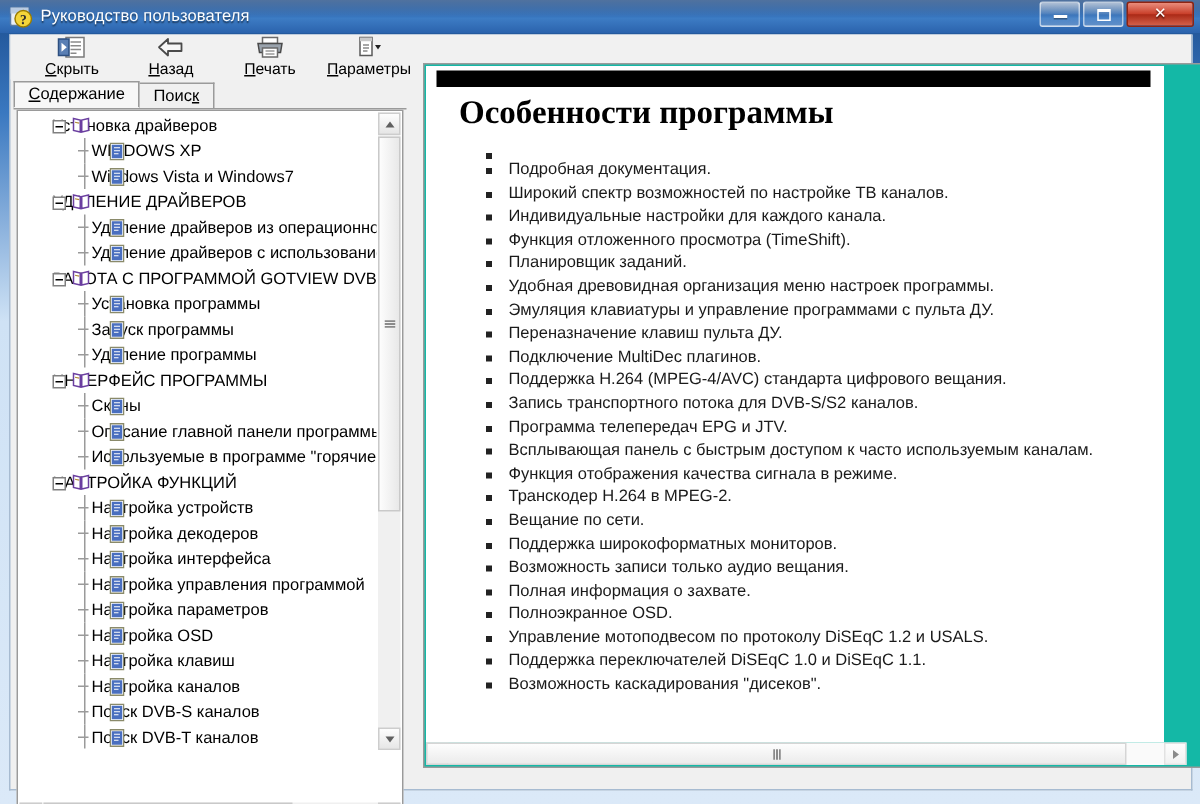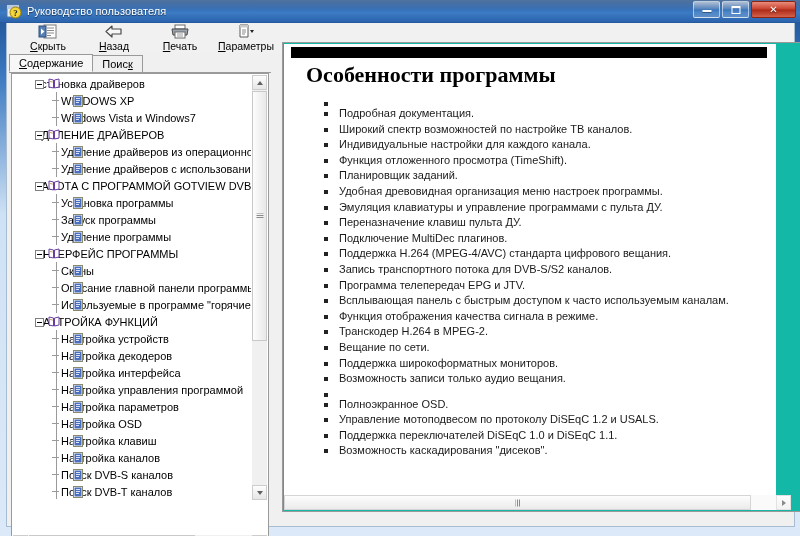--- a/index.html
+++ b/index.html
@@ -769,20 +769,21 @@
             <div class="bullet">
               <span class="sq"></span>
               <span>Поддержка широкоформатных мониторов.</span>
             </div>
             <div class="bullet">
               <span class="sq"></span>
               <span>Возможность записи только аудио вещания.</span>
             </div>
             <div class="bullet">
               <span class="sq"></span>
+              <span>Полная информация о захвате.</span>
             </div>
             <div class="bullet">
               <span class="sq"></span>
               <span>Полноэкранное OSD.</span>
             </div>
             <div class="bullet">
               <span class="sq"></span>
               <span>Управление мотоподвесом по протоколу DiSEqC 1.2 и USALS.</span>
             </div>
             <div class="bullet">

